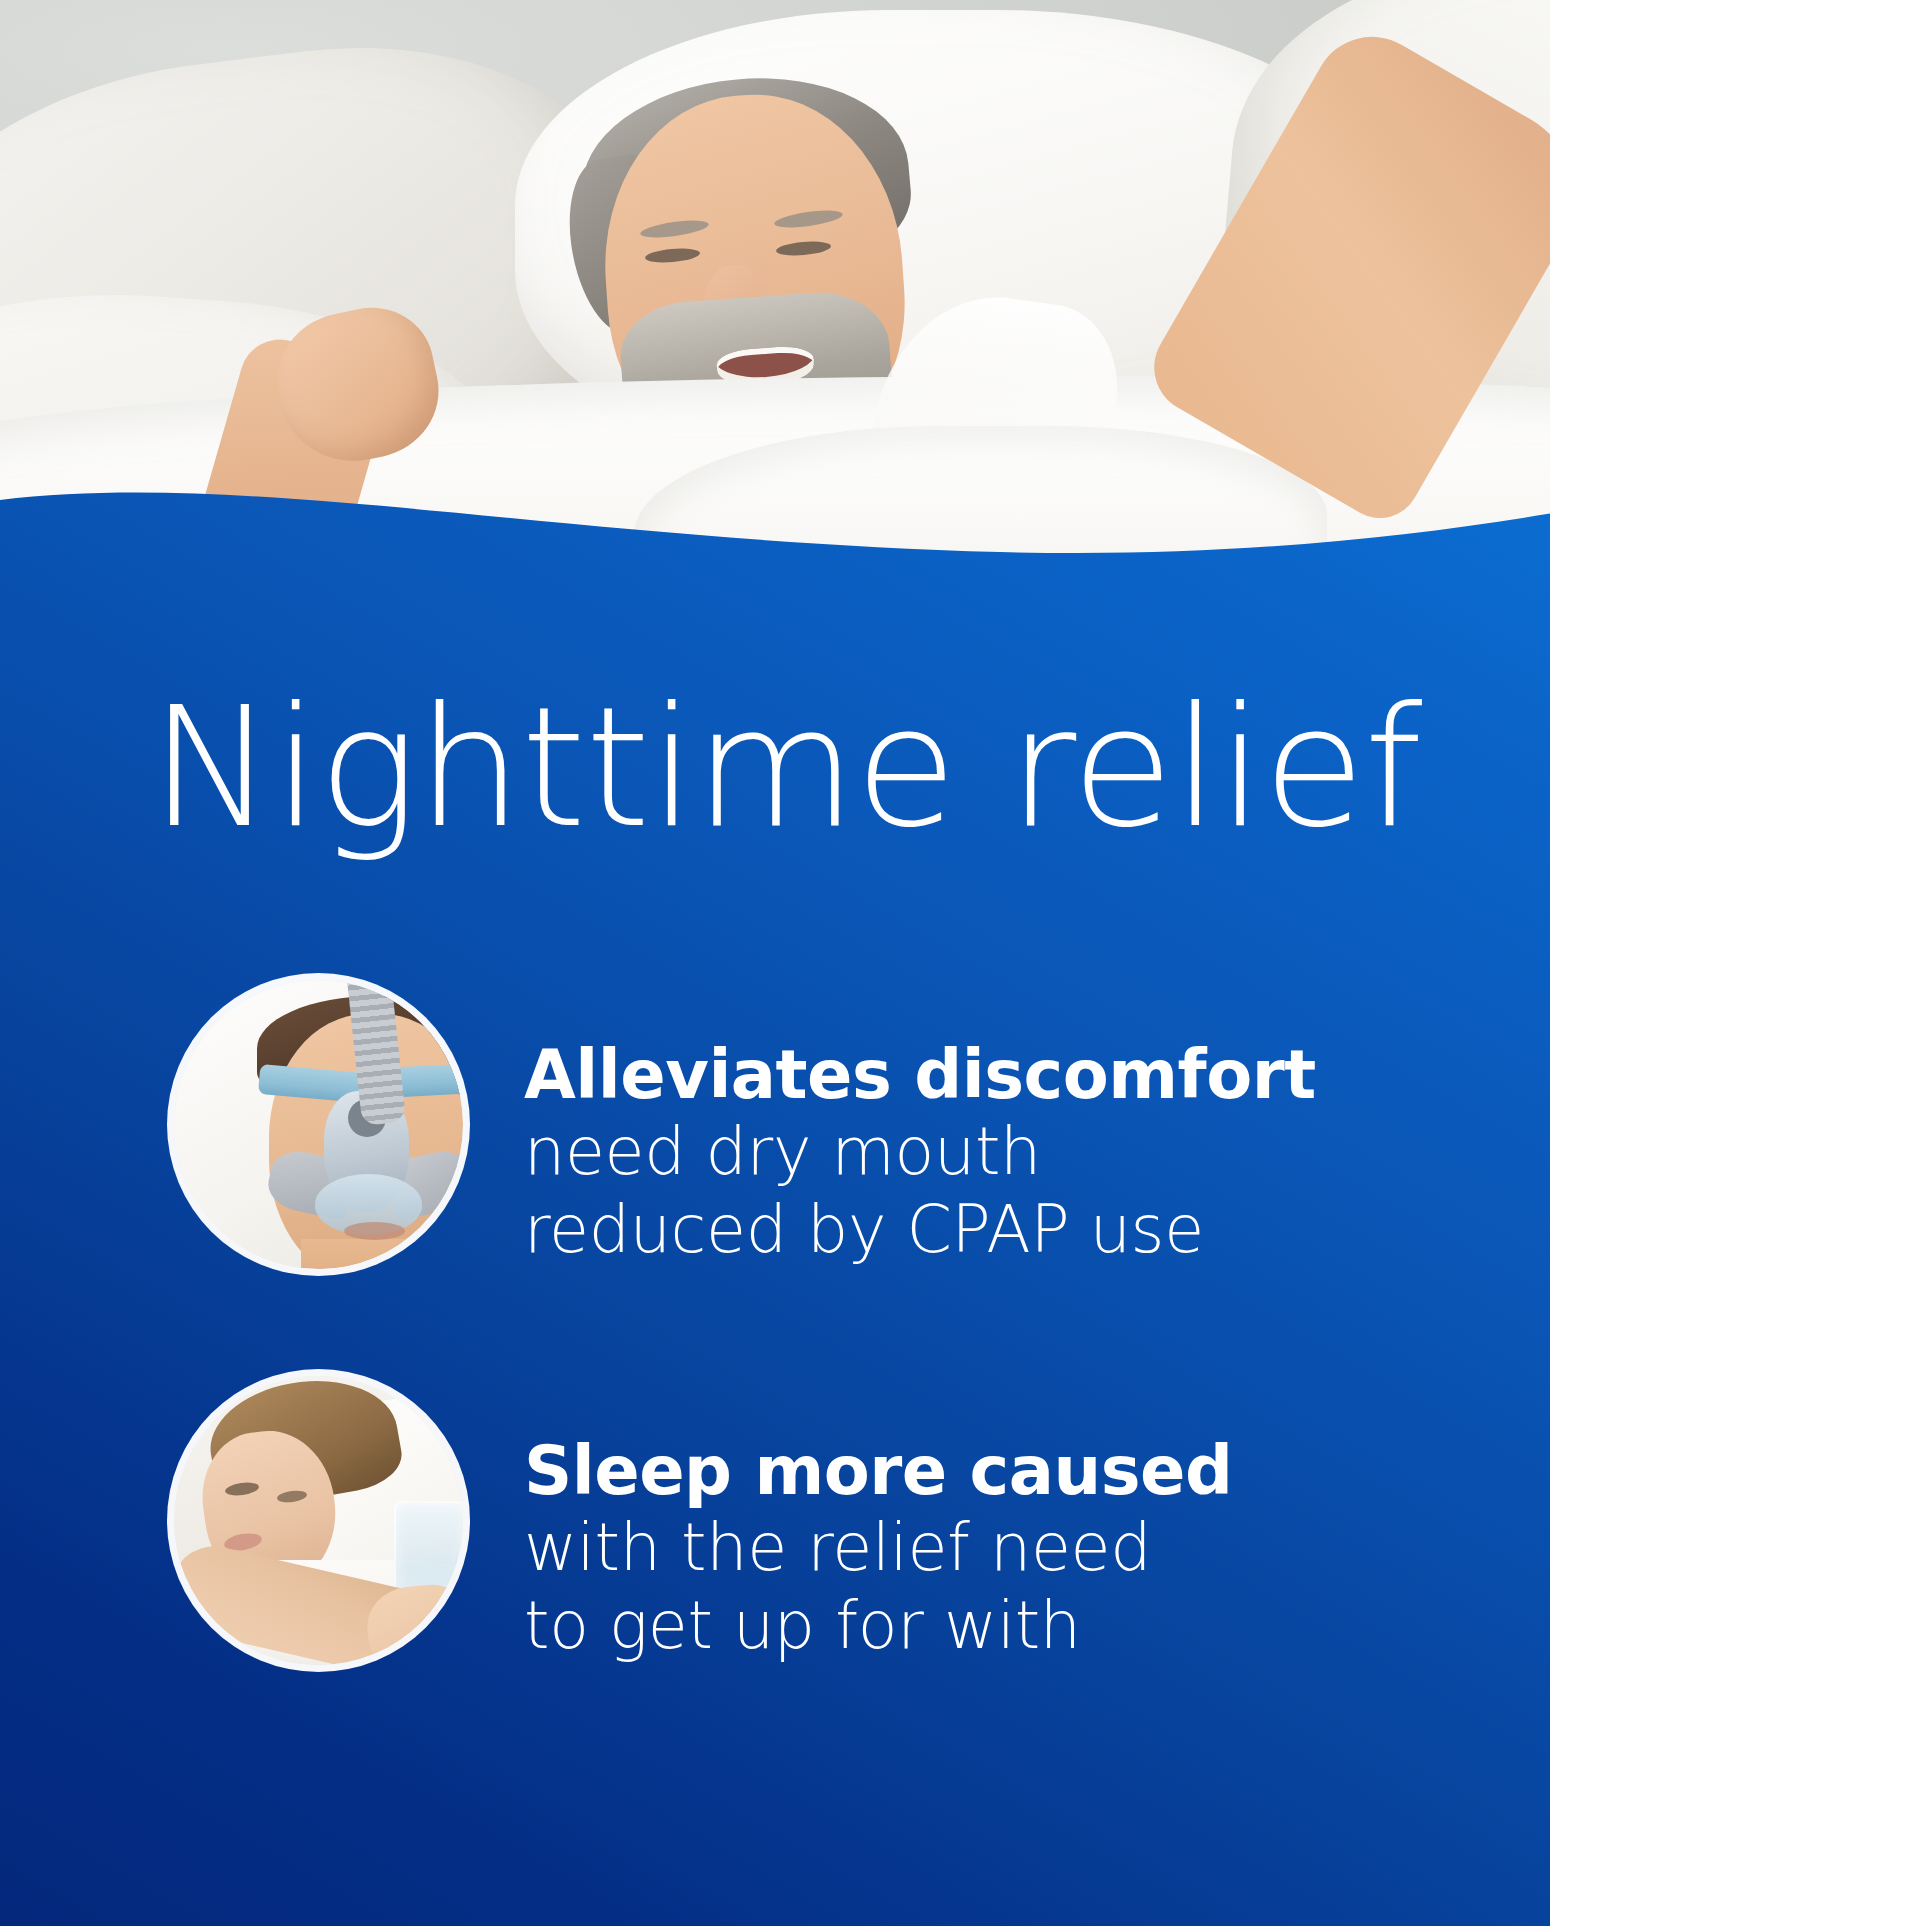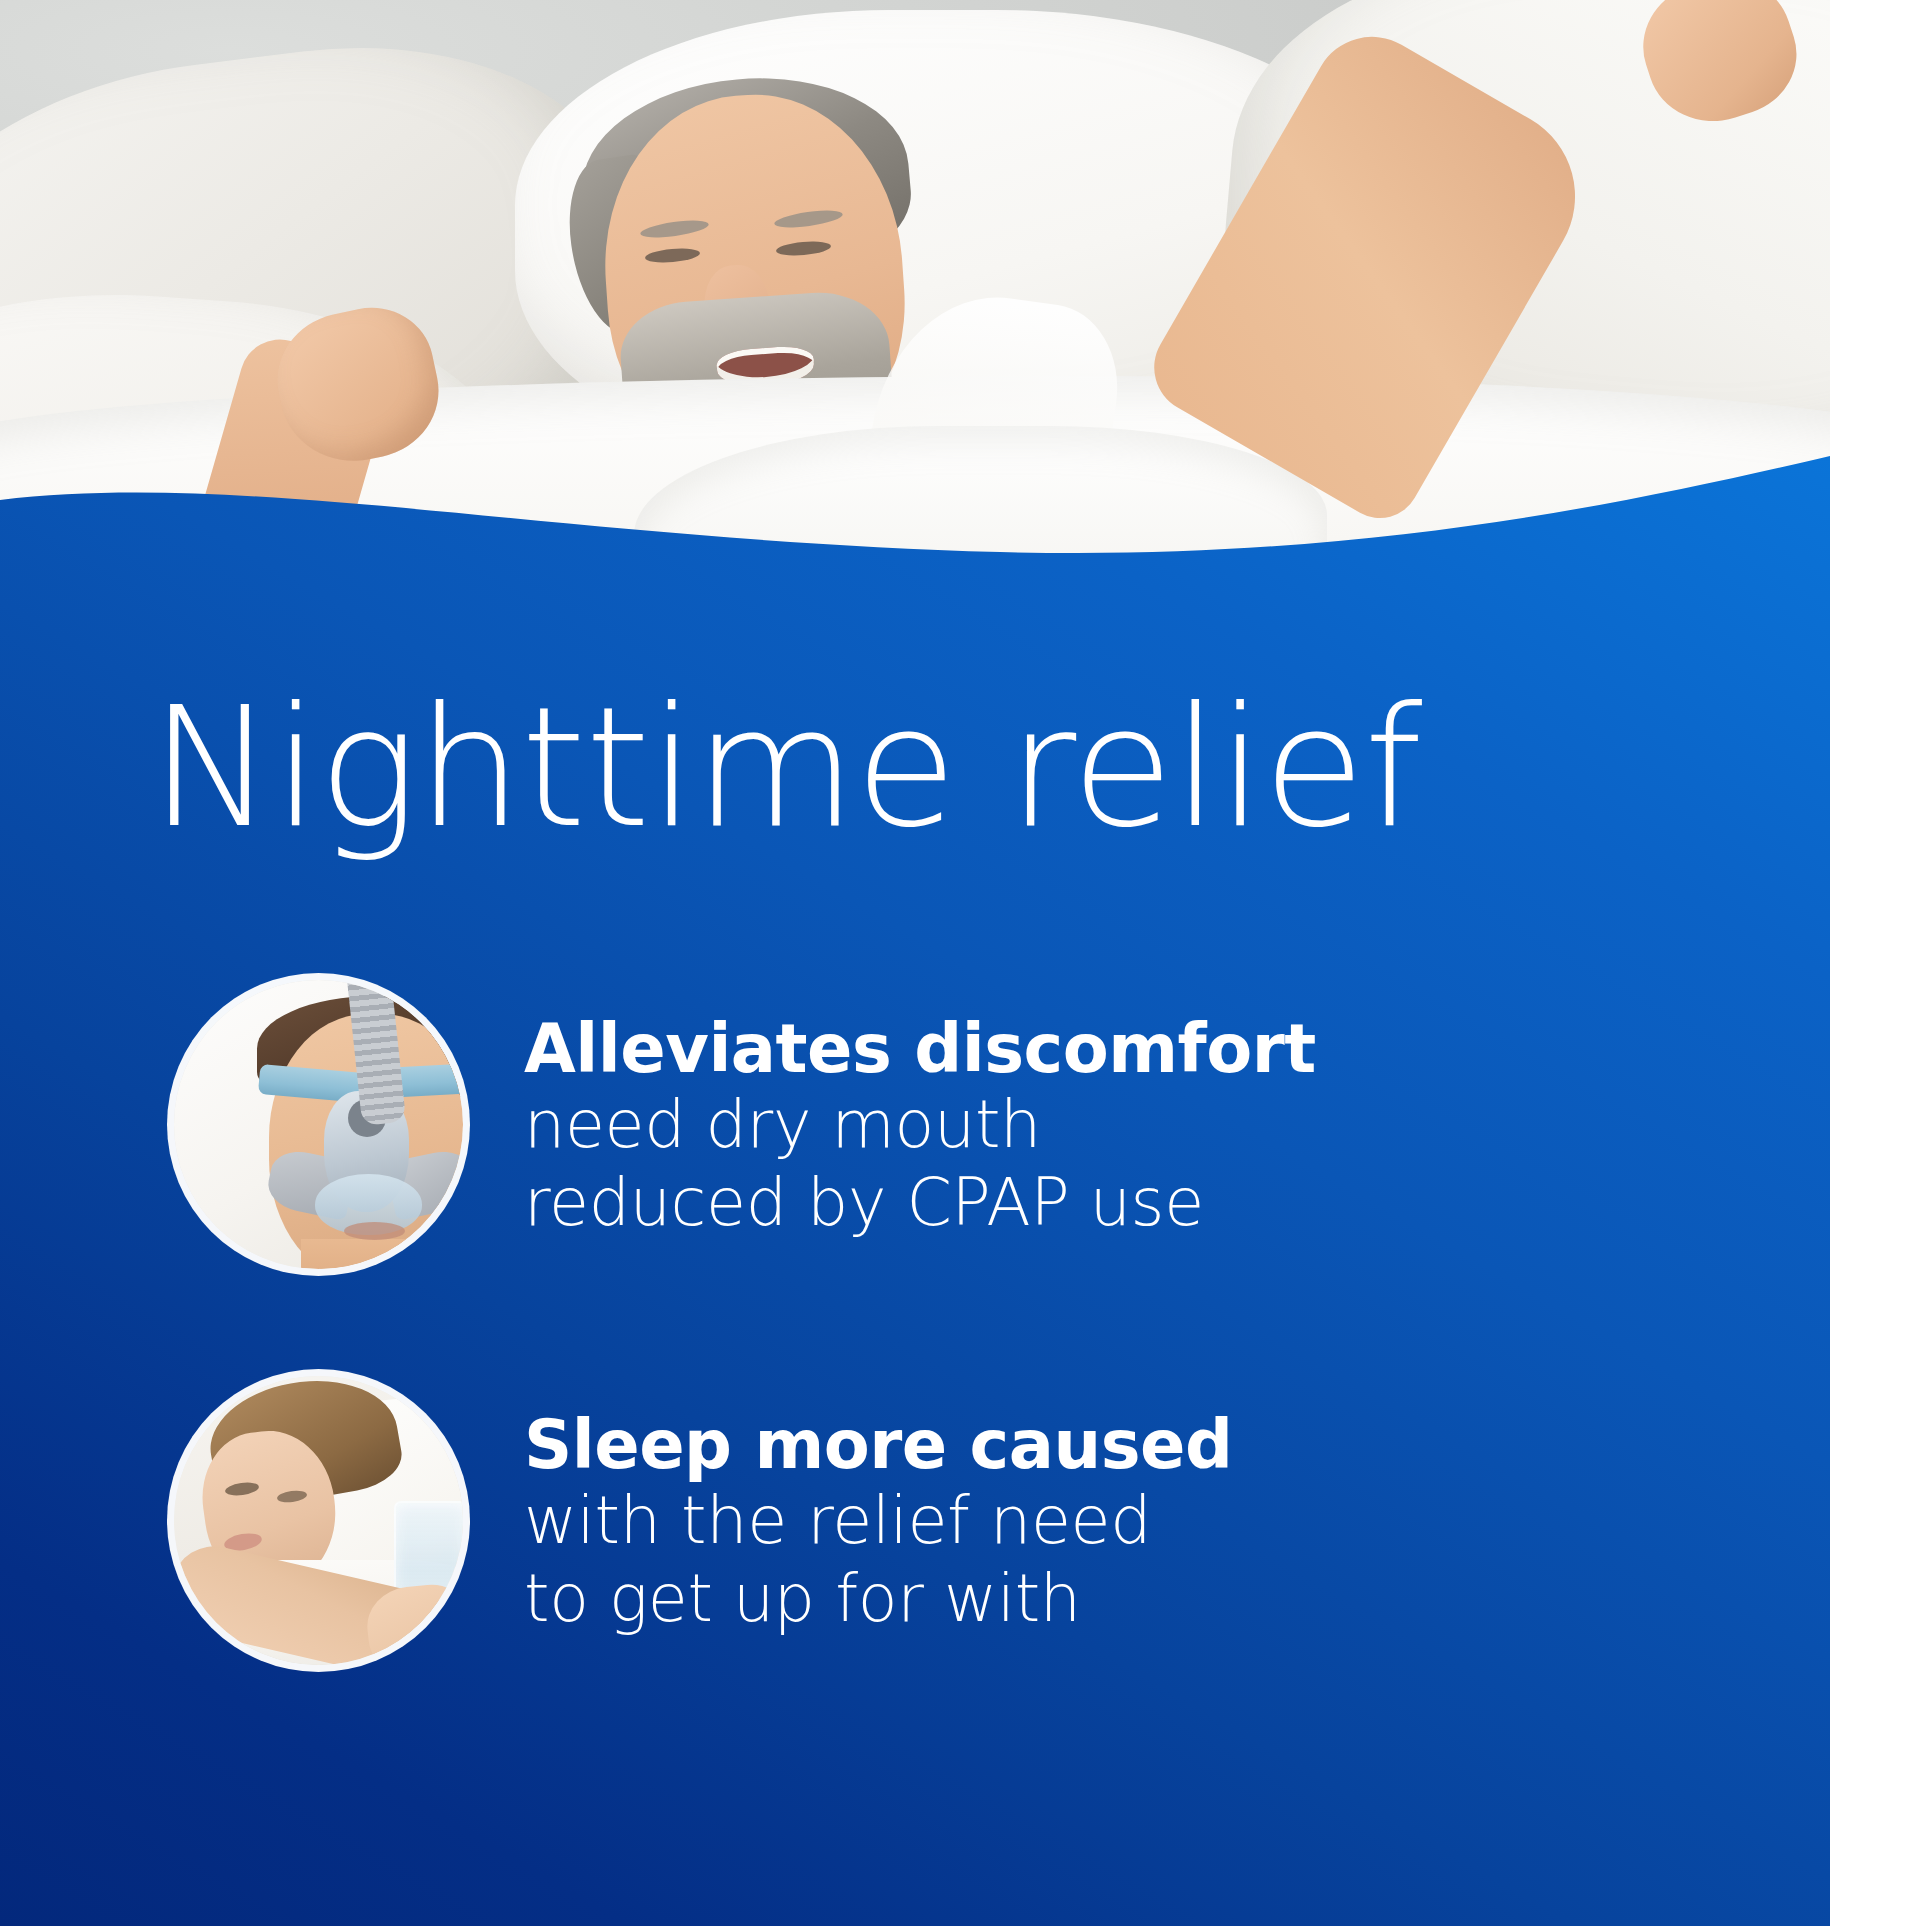--- a/index.html
+++ b/index.html
@@ -1,20 +1,20 @@
 <!DOCTYPE html>
 <html><head>
 <meta charset="utf-8">
 <style>
   html,body{margin:0;padding:0;background:#fff;}
   body{font-family:"DejaVu Sans","Liberation Sans",sans-serif;}
 
   #poster{
     position:relative;
-    width:1830px;height:1927px;
+    width:1550px;height:1927px;
     overflow:hidden;
     background:#d946ef;
   }
 
   
   #hero{
     position:absolute;left:0;top:0;width:1927px;height:614px;
     overflow:hidden;
     background:#d6d8d6;
   }
@@ -169,21 +169,21 @@
     position:absolute;left:150px;top:685px;
     font-size:166px;line-height:1;
     font-weight:300;
     letter-spacing:-1px;
     color:#ffffff;
     white-space:nowrap;
     font-family:"DejaVu Sans","Liberation Sans",sans-serif;
   }
 
   
-  .bullet{position:absolute;display:flex;align-items:center;}
+  .bullet{position:absolute;display:flex;align-items:flex-end;}
   #bullet-0{left:174px;top:980px;}
   #bullet-1{left:174px;top:1376px;}
 
   .thumb{
     position:relative;
     width:289px;height:289px;flex:0 0 289px;
     border-radius:50%;
     overflow:hidden;
     background:#efeeea;
     box-shadow:0 0 0 7px rgba(255,255,255,.96);

